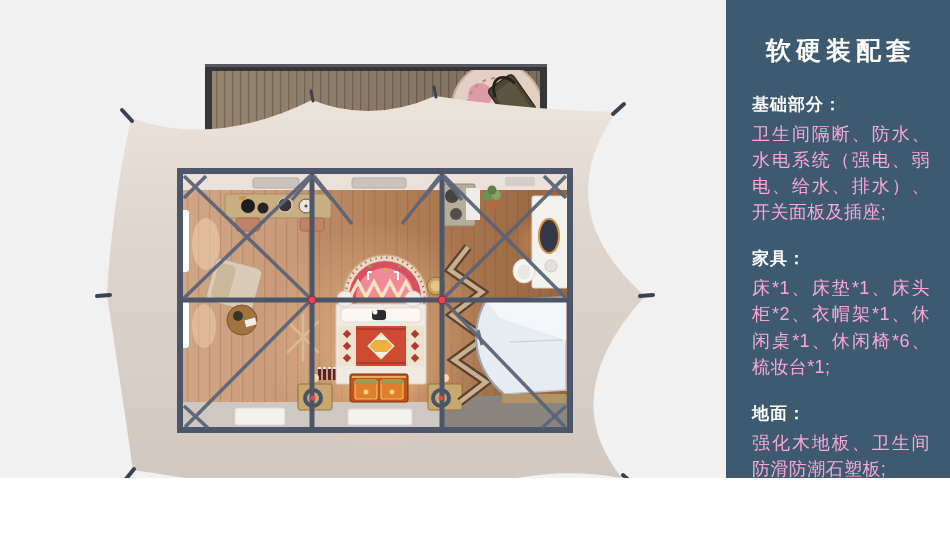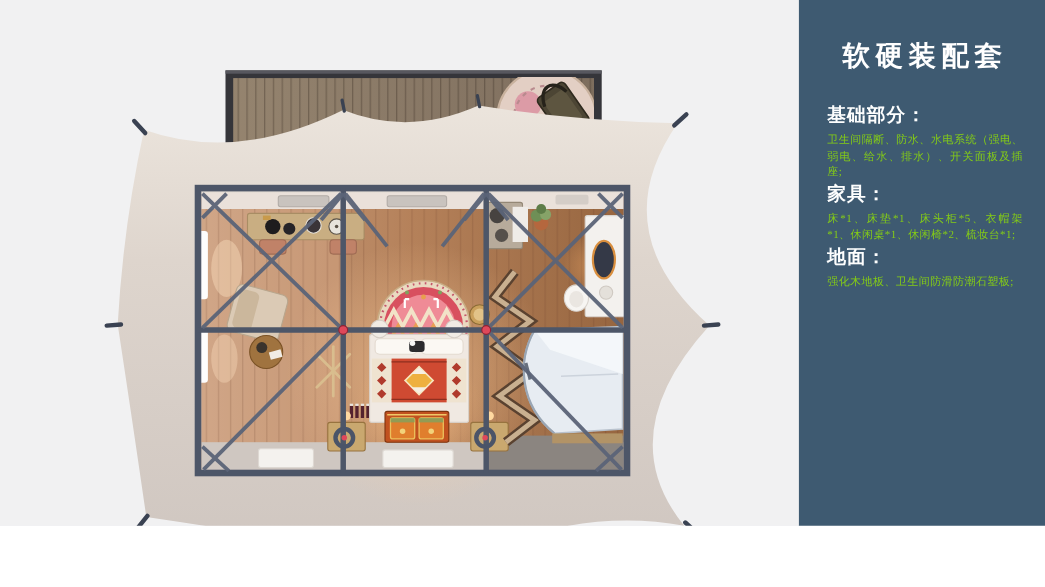--- a/index.html
+++ b/index.html
@@ -1,28 +1,28 @@
 <!DOCTYPE html>
 <html><head>
 <meta charset="utf-8">
 <style>
   html,body{margin:0;padding:0;background:#ffffff;}
   .stage{position:relative;width:950px;height:478px;overflow:hidden;display:flex;
-         font-family:Liberation Serif, serif;}
+         font-family:Liberation Sans, sans-serif;}
   .scene{width:726px;height:534px;background:#f1f1f2;position:relative;}
   .scene svg{display:block;}
   .panel{width:224px;height:534px;background:#3e5a71;color:#ffffff;box-sizing:border-box;
          padding:20px 20px 0 26px;}
   .panel-title{font-size:25px;font-weight:bold;letter-spacing:5px;text-align:center;
                margin:14px 0 0 0;white-space:nowrap;}
   .sections{margin-top:26px;}
-  .section{}
+  .section{margin-top:22px;}
   .section:first-child{margin-top:16px;}
   .section h2{font-size:17px;font-weight:bold;letter-spacing:1px;margin:0 0 5px 0;color:#fdfefe;}
-  .section p{font-size:10px;line-height:1.45;margin:0;color:#84cc16;text-align:justify;
+  .section p{font-size:18px;line-height:1.45;margin:0;color:#f9a8d4;text-align:justify;
              letter-spacing:.4px;}
 </style>
 </head>
 <body>
 
 <div class="stage">
 
   <div class="scene">
   <svg width="726" height="534" viewBox="0 0 726 534">
     <defs>
@@ -309,21 +309,21 @@
 
   <div class="panel">
     <h1 class="panel-title">软硬装配套</h1>
     <div class="sections">
       <div class="section">
         <h2>基础部分：</h2>
         <p>卫生间隔断、防水、水电系统（强电、弱电、给水、排水）、开关面板及插座;</p>
       </div>
       <div class="section">
         <h2>家具：</h2>
-        <p>床*1、床垫*1、床头柜*5、衣帽架*1、休闲桌*1、休闲椅*2、梳妆台*1;</p>
+        <p>床*1、床垫*1、床头柜*2、衣帽架*1、休闲桌*1、休闲椅*6、梳妆台*1;</p>
       </div>
       <div class="section">
       </div>
       <div class="section">
       </div>
       <div class="section">
         <h2>地面：</h2>
         <p>强化木地板、卫生间防滑防潮石塑板;</p>
       </div>
     </div>

